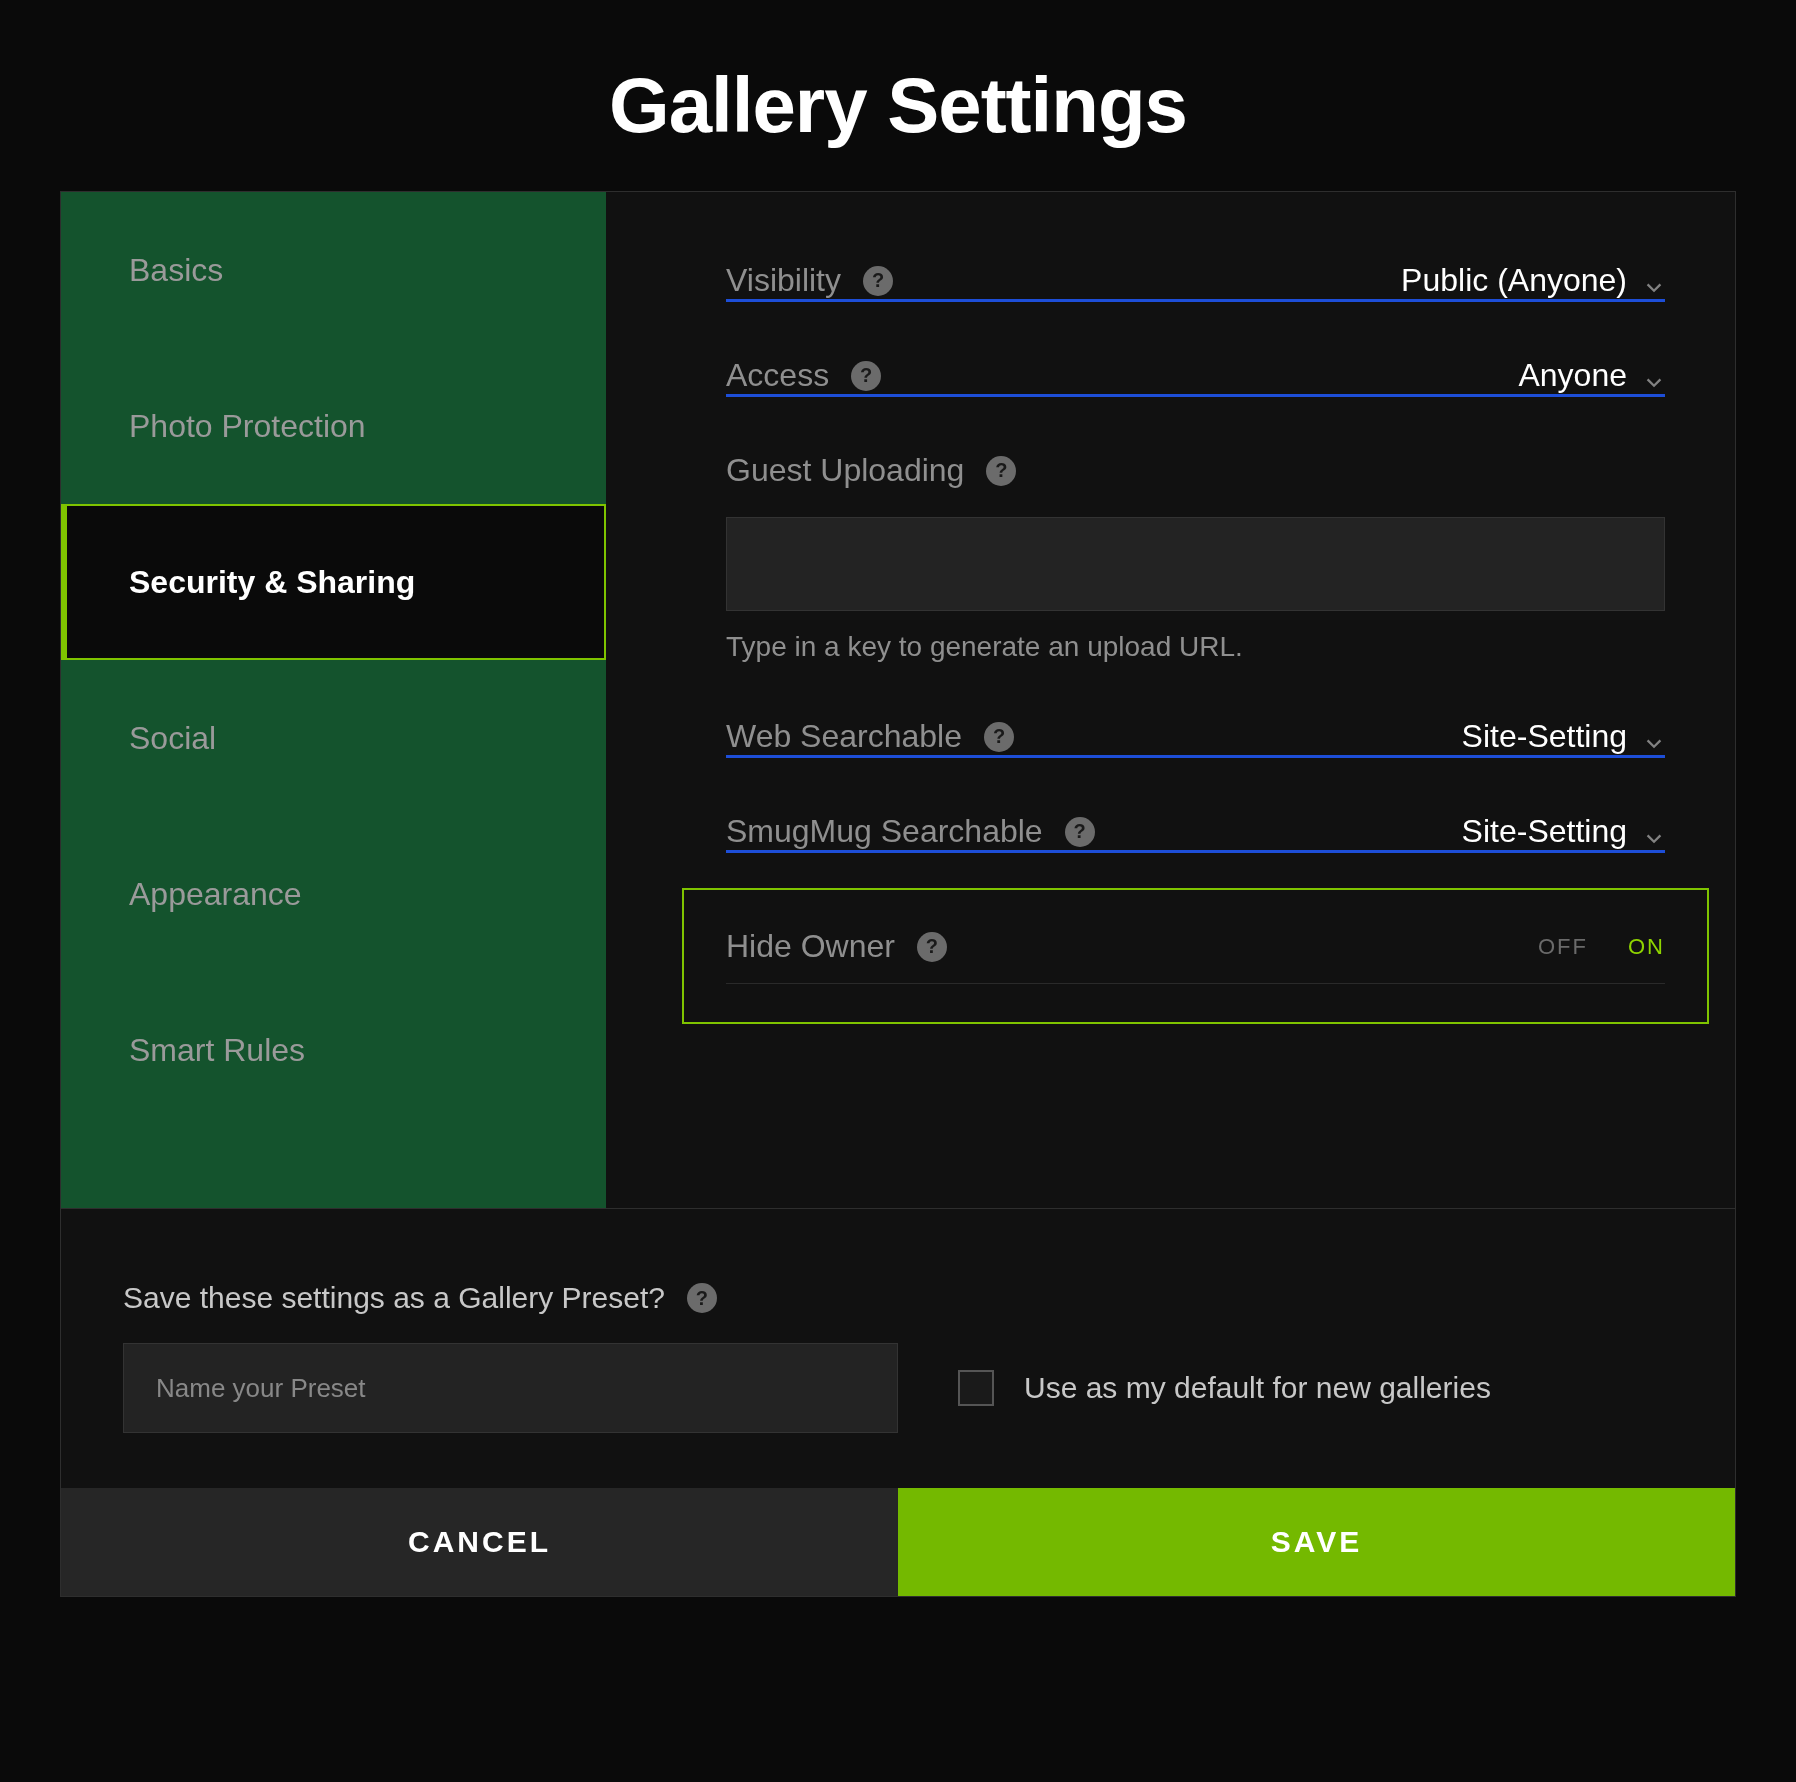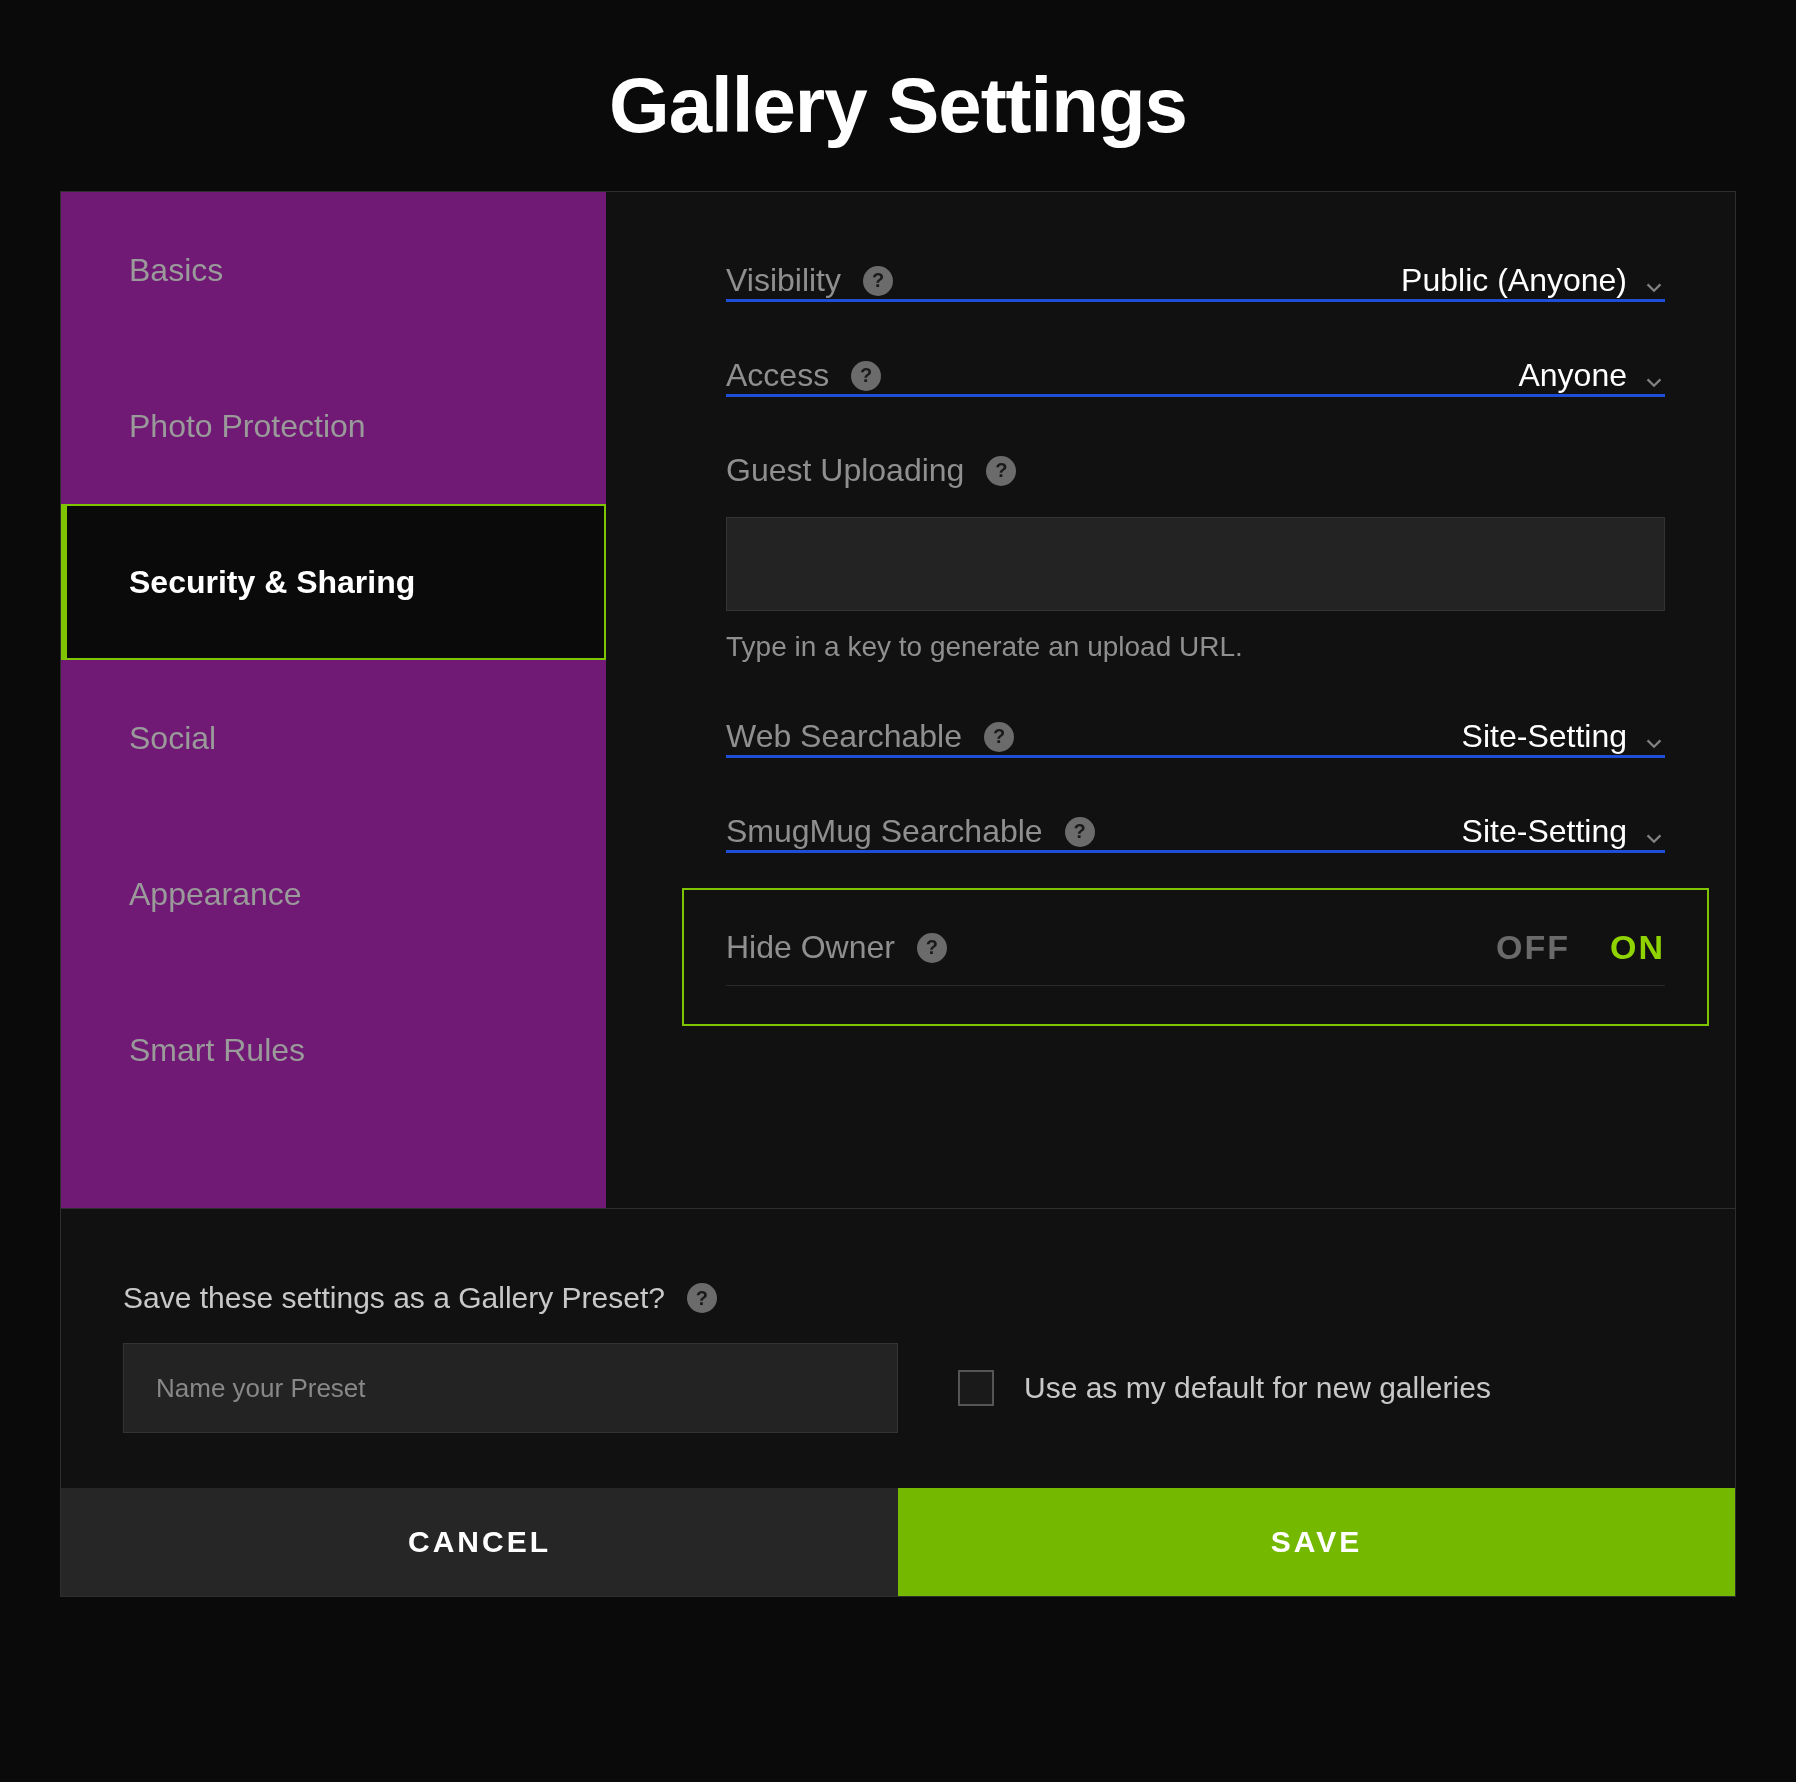--- a/index.html
+++ b/index.html
@@ -32,21 +32,21 @@
     display: flex;
     flex-direction: column;
     background: #111111;
   }
   .body {
     display: flex;
     flex: 1;
   }
   .sidebar {
     width: 545px;
-    background: #701a75;
+    background: #14532d;
     display: flex;
     flex-direction: column;
     padding-bottom: 80px;
   }
   .sidebar-item {
     height: 156px;
     display: flex;
     align-items: center;
     padding-left: 62px;
     font-size: 32px;
@@ -142,22 +142,22 @@
     display: flex;
     flex-direction: column;
   }
   .upload-block .label-group { margin-bottom: 28px; }
   .toggle {
     display: flex;
     gap: 40px;
     align-items: center;
   }
   .toggle-opt {
-    font-size: 34px;
-    font-weight: 700;
+    font-size: 22px;
+    font-weight: 400;
     letter-spacing: 2px;
     cursor: pointer;
   }
   .toggle-opt.dim { color: #6a6a6a; }
   .toggle-opt.on  { color: #8fd400; }
   
   .preset {
     background: #111111;
     border-top: 1px solid #2e2e2e;
     padding: 72px 62px 55px 62px;

